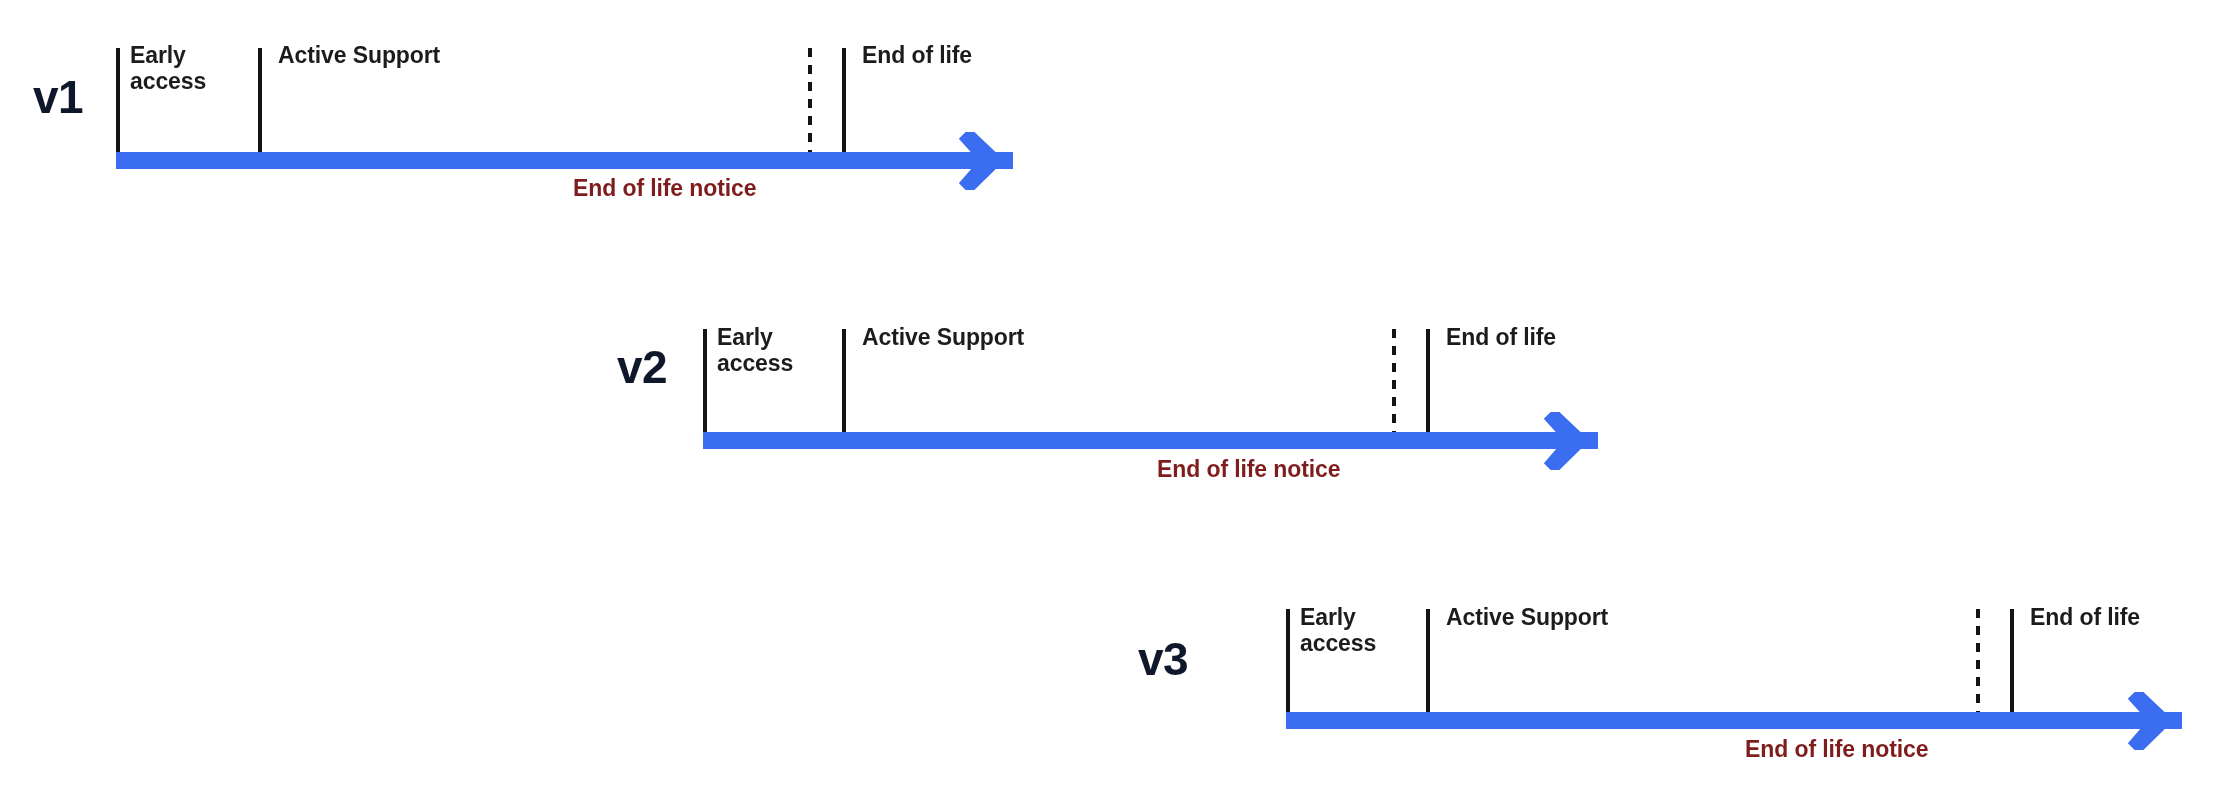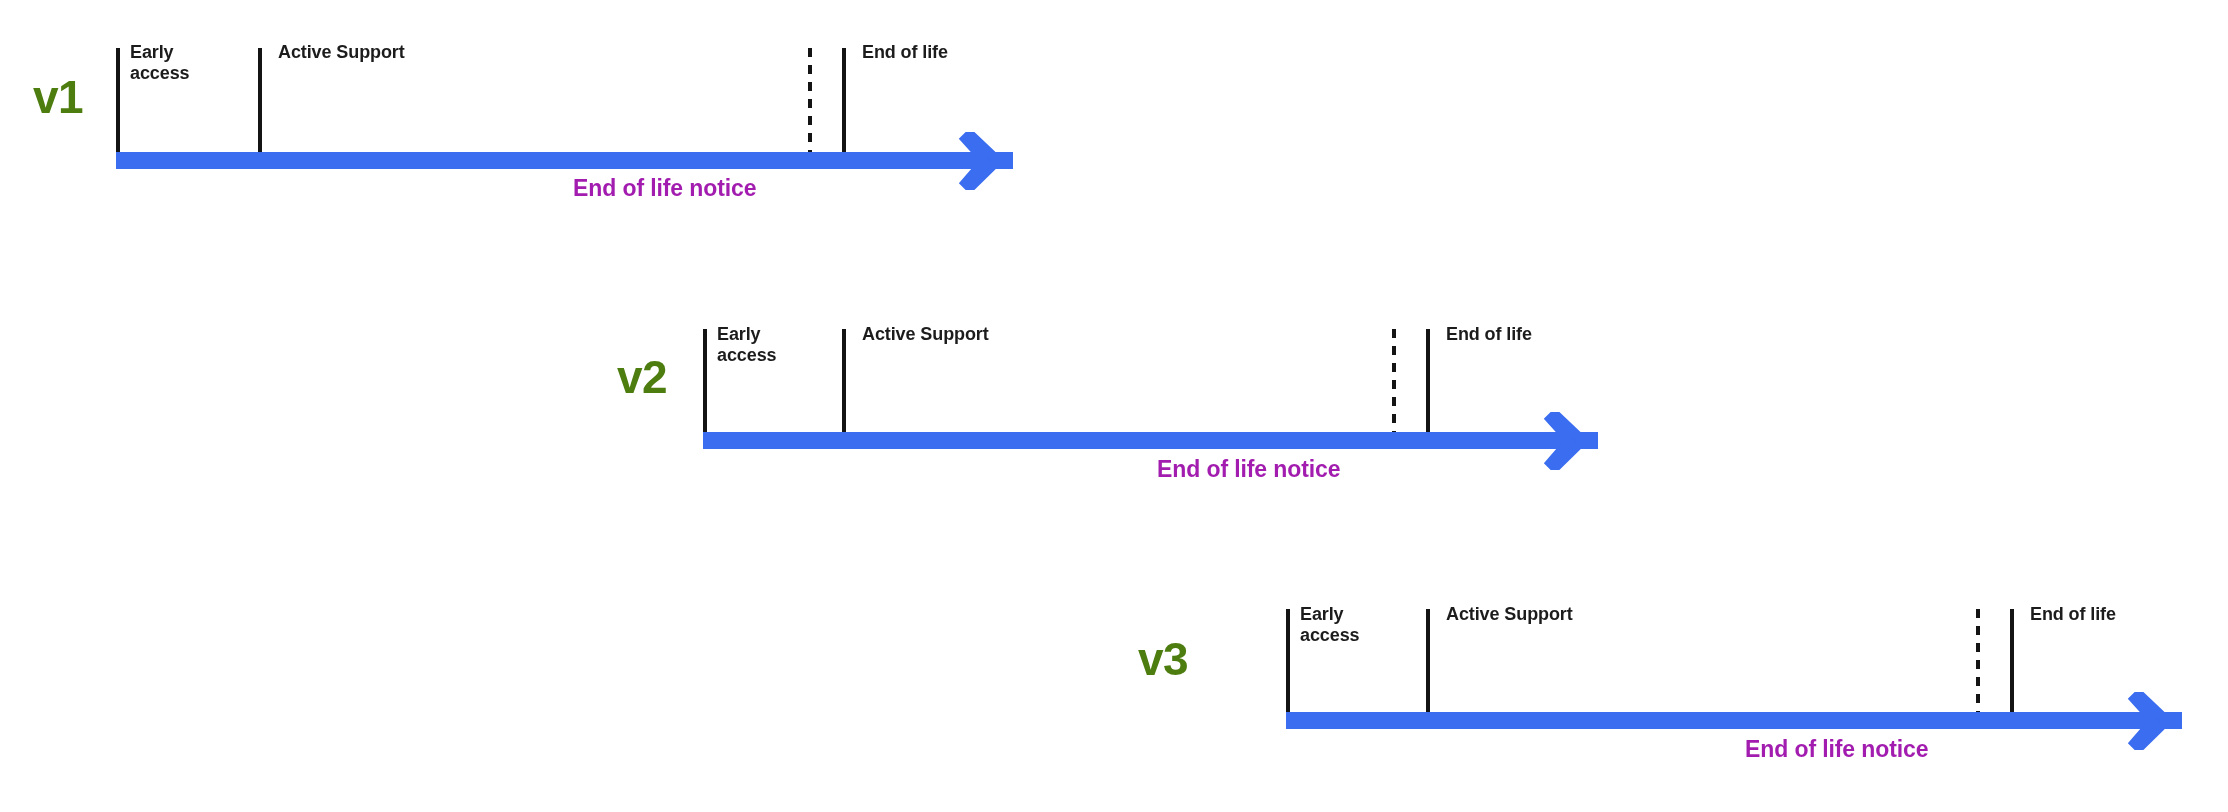--- a/index.html
+++ b/index.html
@@ -28,21 +28,21 @@
     top: 0;
     width: 2228px;
     height: 0;
   }
 
   
   .version-label {
     position: absolute;
     font-size: 46px;
     font-weight: 700;
-    color: #4d7c0f;
+    color: #0f172a;
     letter-spacing: -0.5px;
     line-height: 1;
     white-space: nowrap;
   }
 
   
   .tick {
     position: absolute;
     width: 4px;
     background: #141414;
@@ -65,32 +65,32 @@
   }
   .timeline-head {
     position: absolute;
     pointer-events: none;
   }
   .timeline-head svg { display: block; }
 
   
   .phase-label {
     position: absolute;
-    font-size: 18px;
+    font-size: 23px;
     font-weight: 700;
     color: #1c1c1c;
     line-height: 1.15;
     letter-spacing: -0.1px;
     white-space: pre-line;
   }
   .notice-label {
     position: absolute;
     font-size: 23px;
     font-weight: 700;
-    color: #a21caf;
+    color: #7f1d1d;
     line-height: 1.15;
     letter-spacing: -0.1px;
     white-space: nowrap;
   }
 </style>
 </head>
 <body>
 
 <div id="diagram" style="width: 2228px; height: 812px; background: rgb(255, 255, 255);">
     <div class="version-row">
@@ -105,21 +105,21 @@
           <path d="M13 2 L8 7 L27.5 28.5 L8 51 L13 56 L41 28.5 Z" fill="#3a6df0" stroke="#3a6df0" stroke-width="9" stroke-linejoin="miter" stroke-linecap="butt"></path>
         </svg>
       </div>
       <div class="phase-label" style="left: 130px; top: 42px;">Early
 access</div>
       <div class="phase-label" style="left: 278px; top: 42px;">Active Support</div>
       <div class="phase-label" style="left: 862px; top: 42px;">End of life</div>
       <div class="notice-label" style="left: 573px; top: 175px;">End of life notice</div>
     </div>
     <div class="version-row">
-      <div class="version-label" style="left: 617px; top: 354px;">v2</div>
+      <div class="version-label" style="left: 617px; top: 344px;">v2</div>
       <div class="tick" style="left: 703px; top: 329px; height: 103px; background: rgb(20, 20, 20);"></div>
       <div class="tick" style="left: 842px; top: 329px; height: 103px; background: rgb(20, 20, 20);"></div>
       <div class="tick dashed" style="left: 1392px; top: 329px; height: 103px;"></div>
       <div class="tick" style="left: 1426px; top: 329px; height: 103px; background: rgb(20, 20, 20);"></div>
       <div class="timeline-bar" style="left: 703px; top: 432px; width: 895px; height: 17px; background: rgb(58, 109, 240);"></div>
       <div class="timeline-head" style="left: 1542px; top: 411.5px; width: 56px; height: 58px;">
         <svg width="56" height="58" viewBox="0 0 56 58">
           <path d="M13 2 L8 7 L27.5 28.5 L8 51 L13 56 L41 28.5 Z" fill="#3a6df0" stroke="#3a6df0" stroke-width="9" stroke-linejoin="miter" stroke-linecap="butt"></path>
         </svg>
       </div>

